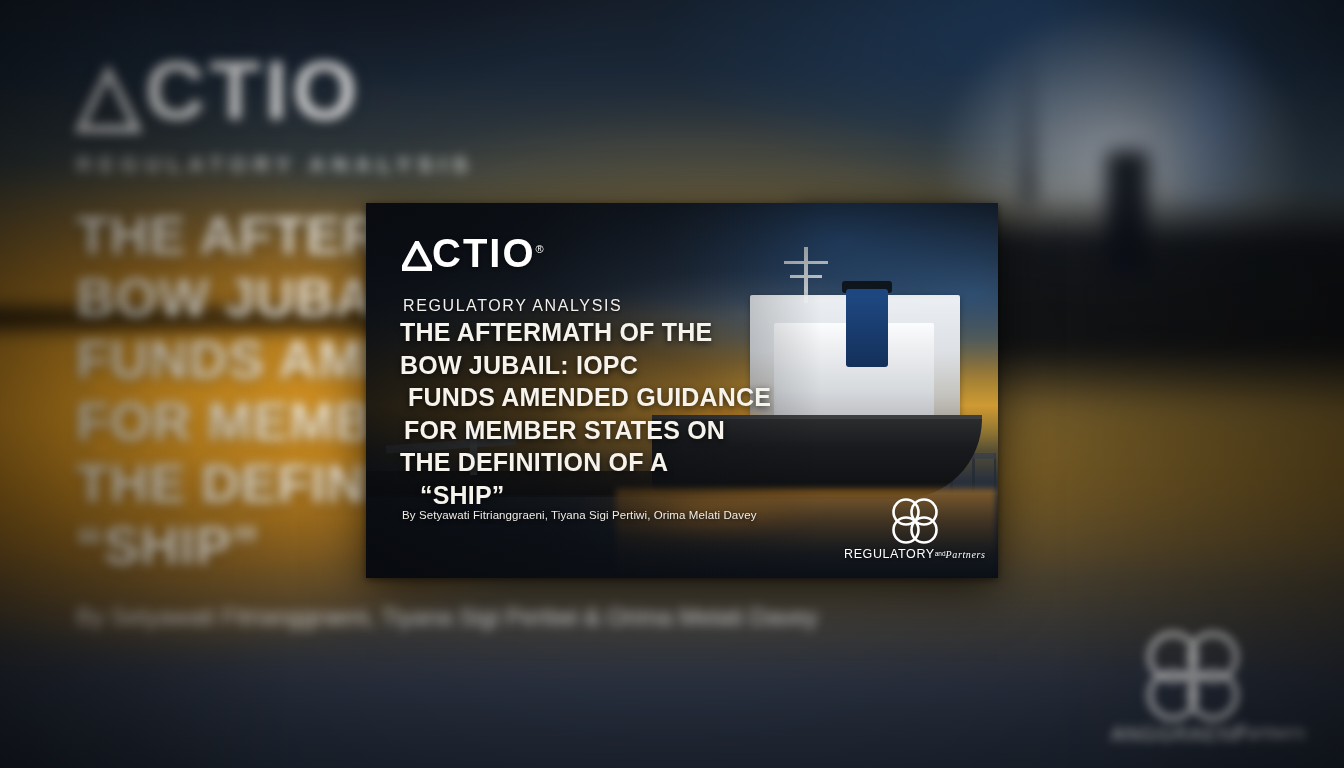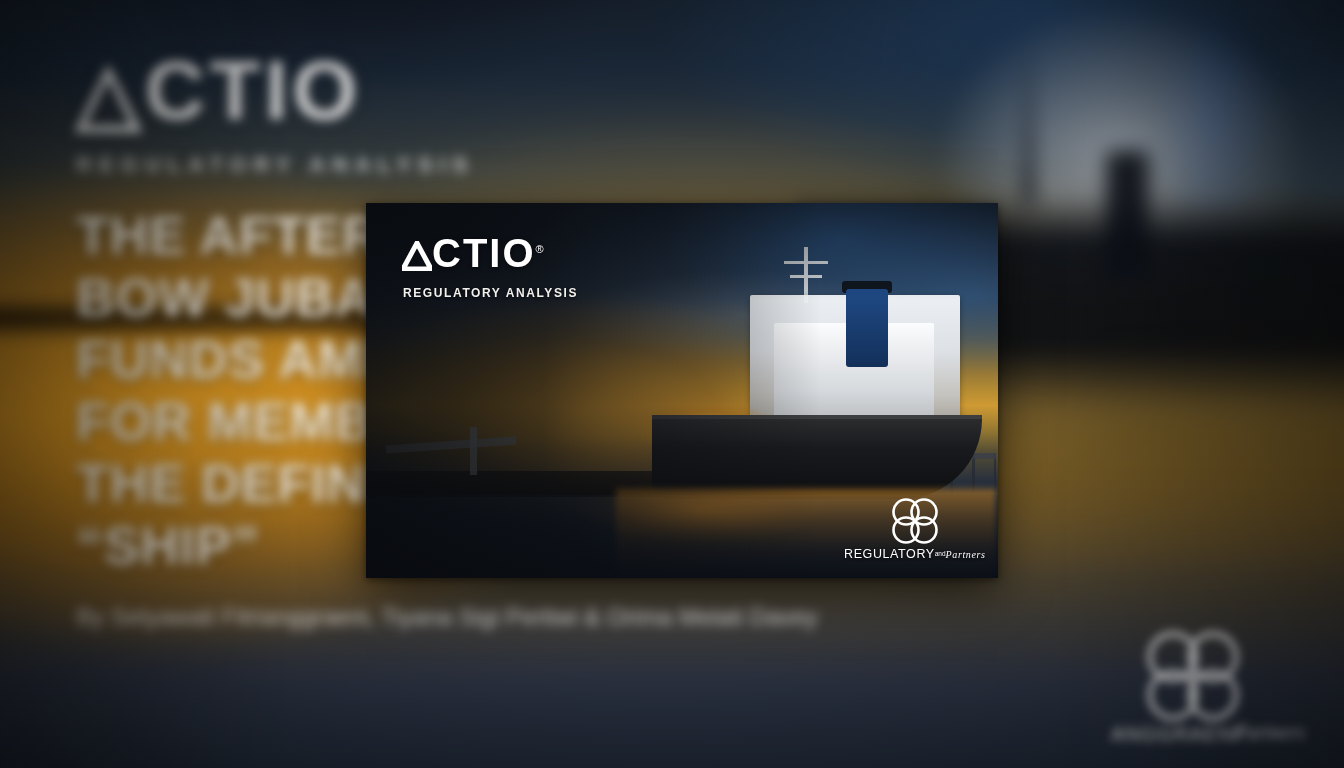--- a/index.html
+++ b/index.html
@@ -232,22 +232,22 @@
   }
 
   .card-content{position:absolute;inset:0;}
   .c-logo{
     position:absolute;left:36px;top:30px;
     font-size:40px;font-weight:700;letter-spacing:2px;color:#fff;line-height:1;
     text-shadow:0 1px 4px rgba(0,0,0,.6);
   }
   .c-logo .reg{font-size:11px;vertical-align:super;letter-spacing:0;font-weight:400;}
   .c-sub{
-    position:absolute;left:37px;top:83px;
-    font-size:12px;font-weight:700;letter-spacing:1.6px;color:#f2f0ec;
+    position:absolute;left:37px;top:94px;
+    font-size:16px;font-weight:400;letter-spacing:1.6px;color:#f2f0ec;
     text-shadow:0 1px 3px rgba(0,0,0,.7);
   }
   .c-title{
     position:absolute;left:34px;top:113px;width:380px;
     font-size:25px;font-weight:700;line-height:1.30;color:#f6f3ec;
     letter-spacing:.2px;
     text-shadow:0 2px 6px rgba(0,0,0,.72);
   }
   .c-title .ln{display:block;white-space:nowrap;}
   .c-title .ln.i1{padding-left:8px;}
@@ -351,21 +351,30 @@
   <div class="card-content">
 
     <div class="c-logo">
       <svg width="30" height="30" viewBox="0 0 30 30" style="vertical-align:-4px" aria-hidden="true">
         <path d="M15 2 L29 28 L1 28 Z" fill="none" stroke="#ffffff" stroke-width="5" stroke-linejoin="miter"></path>
       </svg><span>CTIO</span><span class="reg">®</span>
     </div>
 
     <div class="c-sub">REGULATORY ANALYSIS</div>
 
-
+    <div class="c-title">
+      <span class="ln">THE AFTERMATH OF THE</span>
+      <span class="ln">BOW JUBAIL: IOPC</span>
+      <span class="ln i1">FUNDS AMENDED GUIDANCE</span>
+      <span class="ln i2">FOR MEMBER STATES ON</span>
+      <span class="ln i3">THE DEFINITION OF A</span>
+      <span class="ln i4">“SHIP”</span>
+    </div>
+
+    <div class="c-by">By Setyawati Fitrianggraeni, Tiyana Sigi Pertiwi, Orima Melati Davey</div>
 
     <div class="ap-wrap">
       <svg class="ap-mark" viewBox="0 0 58 48" aria-hidden="true">
         <g fill="none" stroke="#ffffff" stroke-width="2.6">
           <circle cx="20" cy="15" r="12.5"></circle>
             <circle cx="38" cy="15" r="12.5"></circle>
           <circle cx="20" cy="33" r="12.5"></circle>
             <circle cx="38" cy="33" r="12.5"></circle>
         </g>
       </svg>

